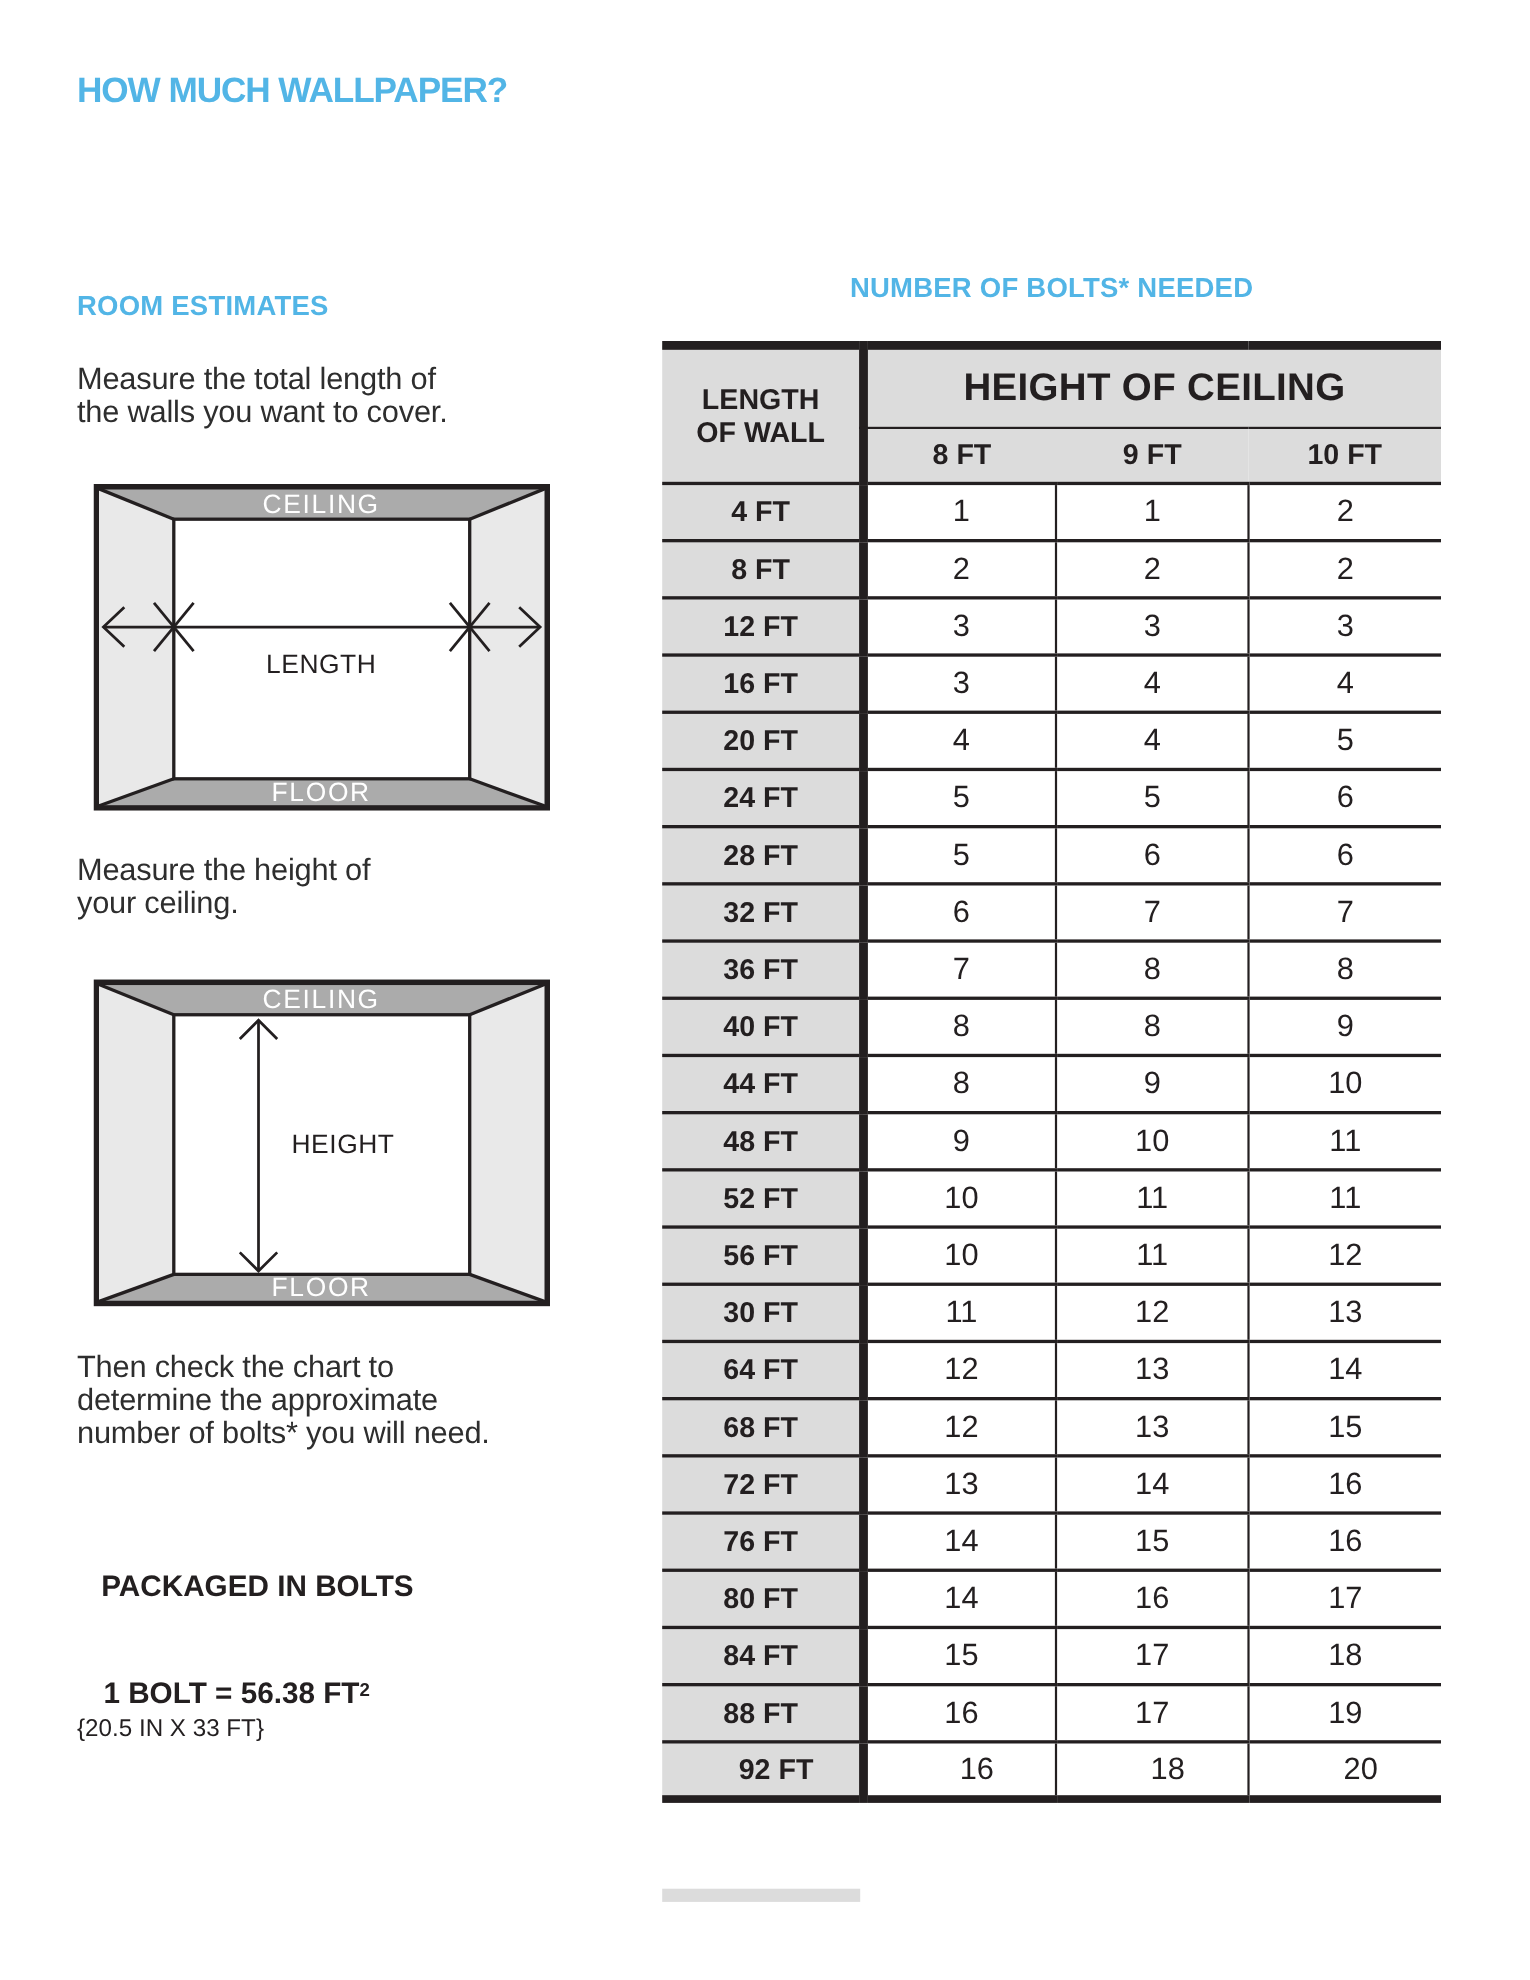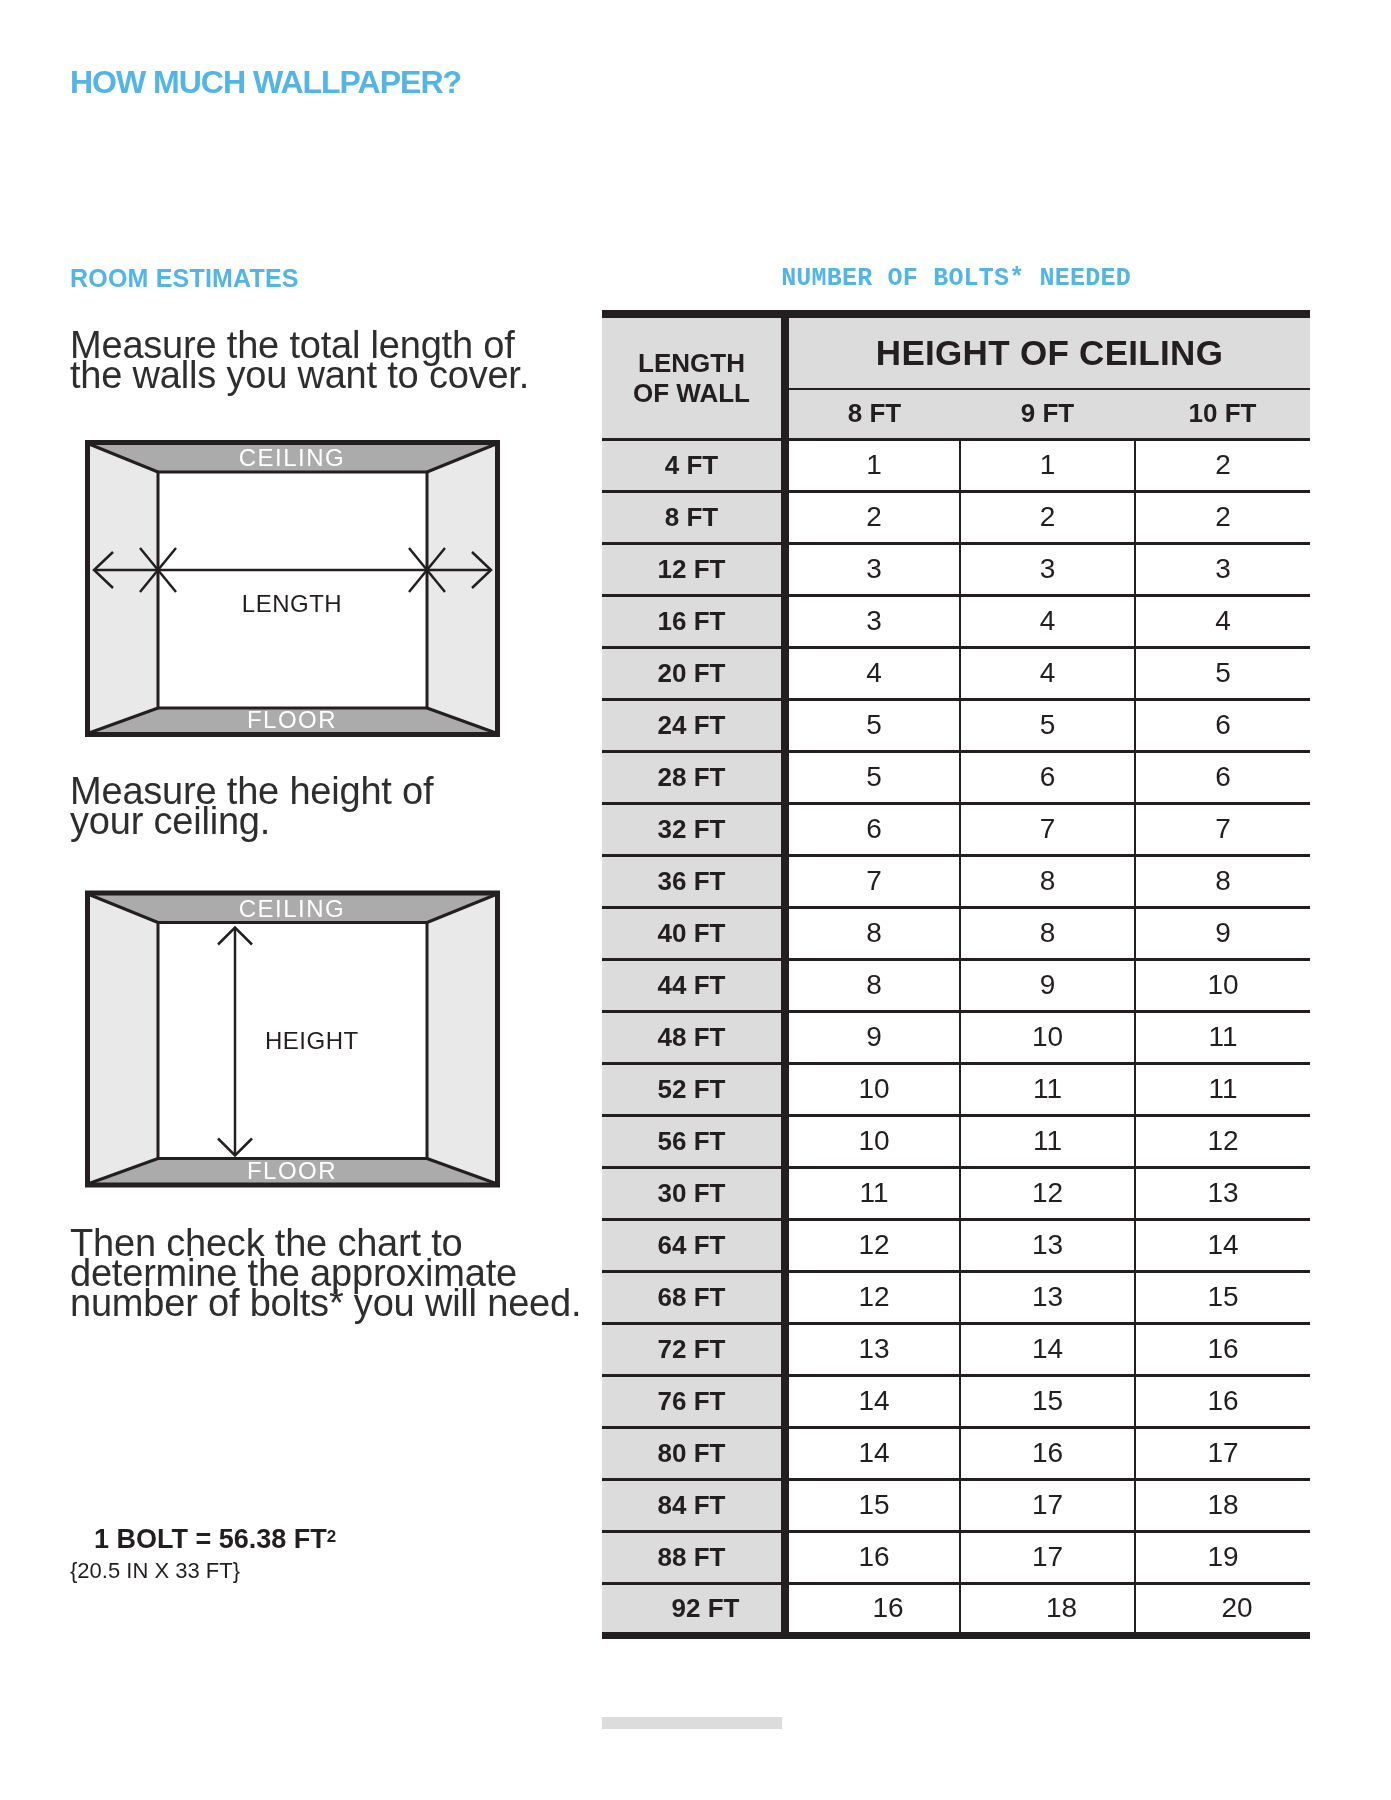--- a/index.html
+++ b/index.html
@@ -23,25 +23,25 @@
   .page-title{
     left:70px;top:64px;
     font-size:32px;font-weight:bold;color:var(--accent);
     letter-spacing:-1px;white-space:nowrap;
   }
   .section-heading{
     font-size:25px;font-weight:bold;color:var(--accent);
     letter-spacing:0.2px;white-space:nowrap;
   }
   .left-heading{left:70px;top:264px;}
-  .table-heading{left:602px;top:264px;width:708px;text-align:center;font-family:Liberation Mono, monospace;}
+  .table-heading{left:602px;top:248px;width:708px;text-align:center;}
 
   
   .para{
-    left:70px;font-size:38px;line-height:30px;color:var(--body);
+    left:70px;font-size:28px;line-height:30px;color:var(--body);
     white-space:pre-line;letter-spacing:-0.2px;
   }
   .para-1{top:330px;}
   .para-2{top:776px;}
   .para-3{top:1228px;}
 
   .footnote{left:70px;top:1426px;font-size:27px;font-weight:bold;line-height:33px;color:var(--ink);}
   .fn-star{display:inline-block;width:22px;}
   .fn-indent{padding-left:22px;}
 
@@ -154,20 +154,21 @@
   <text class="room-label" x="207" y="26" text-anchor="middle">CEILING</text>
   <text class="measure-label" x="180" y="158" text-anchor="start">HEIGHT</text>
   <text class="room-label" x="207" y="288" text-anchor="middle">FLOOR</text>
 </svg>
 
 <div class="abs para para-3">Then check the chart to
 determine the approximate
 number of bolts* you will need.</div>
 
 <div class="abs footnote">
+  <div class="fn-indent">PACKAGED IN BOLTS</div>
 </div>
 
 <div class="abs bolt-eq"><span>1 BOLT = 56.38 FT</span><sup>2</sup></div>
 <div class="abs bolt-dims">{20.5 IN X 33 FT}</div>
 
 <div class="abs section-heading table-heading">NUMBER OF BOLTS* NEEDED</div>
 
 <div class="abs table-shadow"></div>
 
 <div class="abs bolts-table-wrap">

